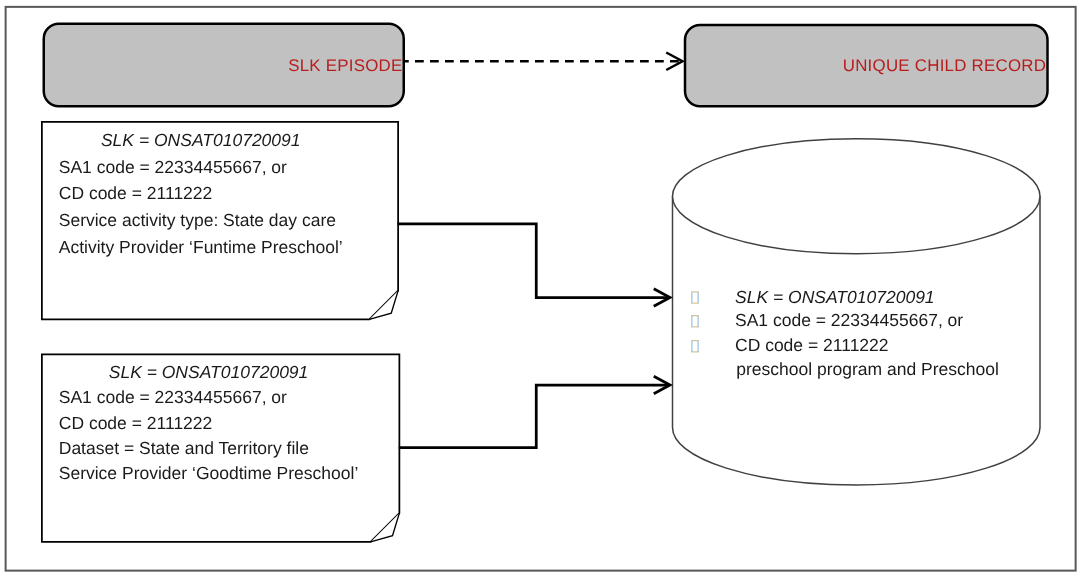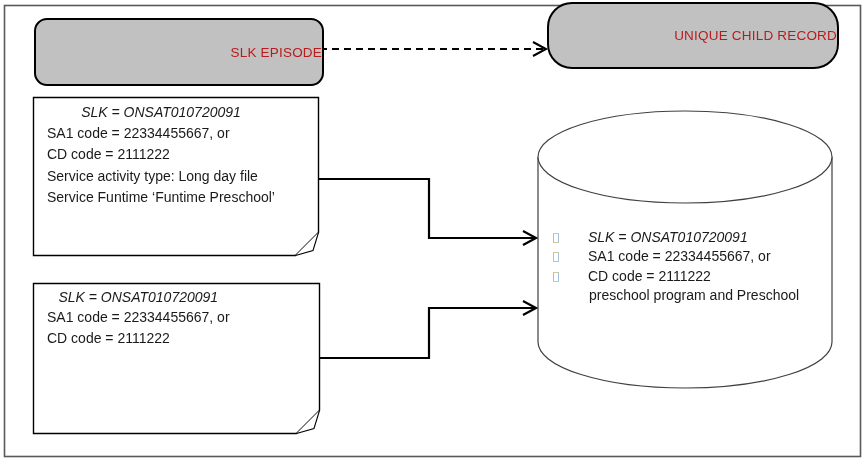--- a/index.html
+++ b/index.html
@@ -7,21 +7,21 @@
     position:relative;width:867px;height:466px;background:#ffffff;
     font-family:"Liberation Sans",sans-serif;color:#1a1a1a;overflow:hidden;
   }
   .stage svg{position:absolute;left:0;top:0;z-index:1;}
   .pill{
     position:absolute;z-index:2;background:#c1c1c1;border:2.2px solid #000;
     border-radius:13px;display:flex;align-items:center;justify-content:flex-end;
     font-size:13.5px;letter-spacing:0.2px;color:#b91c1c;
   }
   .pill-left{left:34px;top:18px;width:286px;height:64px;}
-  .pill-right{left:547px;top:2px;width:288px;height:63px;border-radius:25px;}
+  .pill-right{left:547px;top:19px;width:288px;height:63px;}
   .note-text{position:absolute;z-index:2;font-size:14px;white-space:nowrap;}
   .note-text .line{height:21.2px;line-height:21.2px;}
   .note1{left:47px;top:102px;}
   .note2{left:47px;top:287px;}
   .note2 .line{height:20.3px;line-height:20.3px;}
   .italic{font-style:italic;text-align:center;}
   .db-text{position:absolute;left:553px;top:228px;z-index:2;font-size:14px;white-space:nowrap;}
   .db-row{height:19.4px;line-height:19.4px;}
   .db-row.cont{padding-left:36px;}
   .bullet{
@@ -64,28 +64,30 @@
     <span>SLK EPISODE</span>
   </div>
   <div class="pill pill-right">
     <span>UNIQUE CHILD RECORD</span>
   </div>
 
   <div class="note-text note1">
     <div class="line italic">SLK = ONSAT010720091</div>
     <div class="line">SA1 code = 22334455667, or</div>
     <div class="line">CD code = 2111222</div>
-    <div class="line">Service activity type: Long day file</div>
-    <div class="line">Service Funtime ‘Funtime Preschool’</div>
+    <div class="line">Service activity type: State day care</div>
+    <div class="line">Activity Provider ‘Funtime Preschool’</div>
   </div>
 
   <div class="note-text note2">
     <div class="line italic">SLK = ONSAT010720091</div>
     <div class="line">SA1 code = 22334455667, or</div>
     <div class="line">CD code = 2111222</div>
+    <div class="line">Dataset = State and Territory file</div>
+    <div class="line">Service Provider ‘Goodtime Preschool’</div>
   </div>
 
   <div class="db-text">
     <div class="db-row">
       <span class="bullet"></span><span class="italic">SLK = ONSAT010720091</span>
     </div>
     <div class="db-row">
       <span class="bullet"></span><span>SA1 code = 22334455667, or</span>
     </div>
     <div class="db-row">

